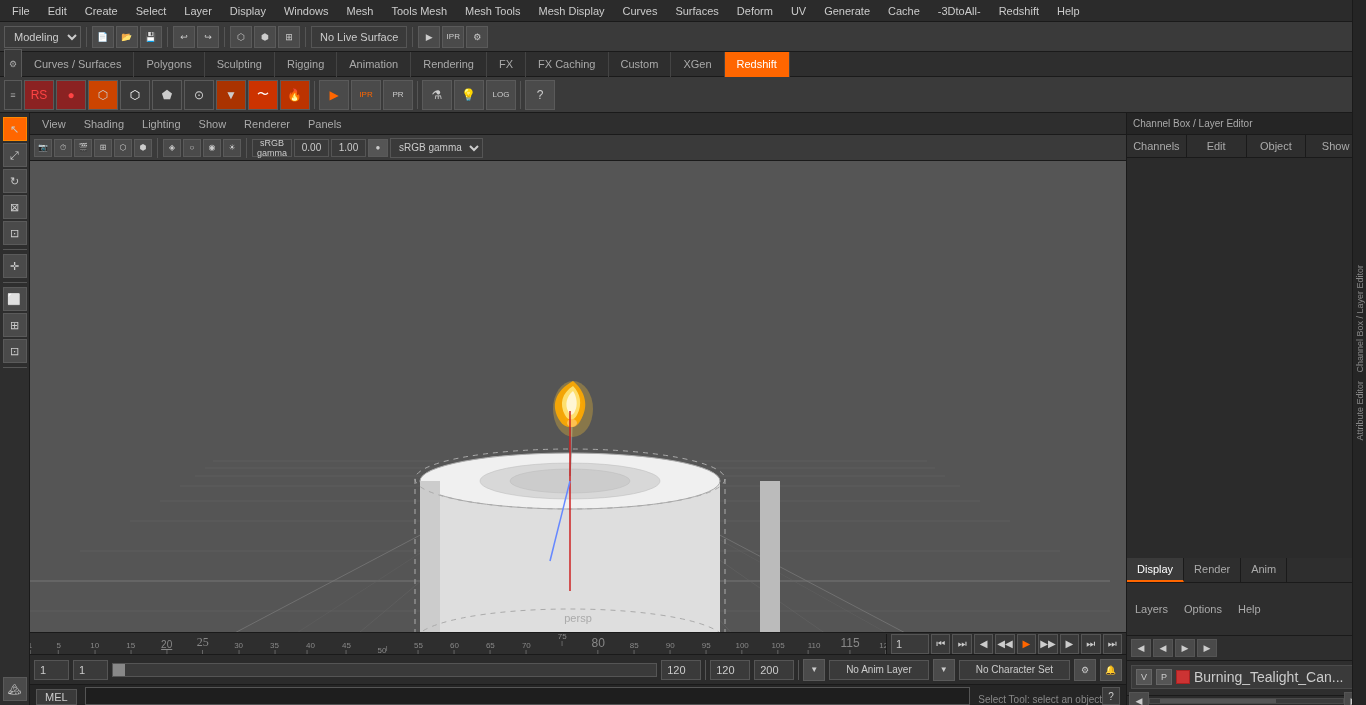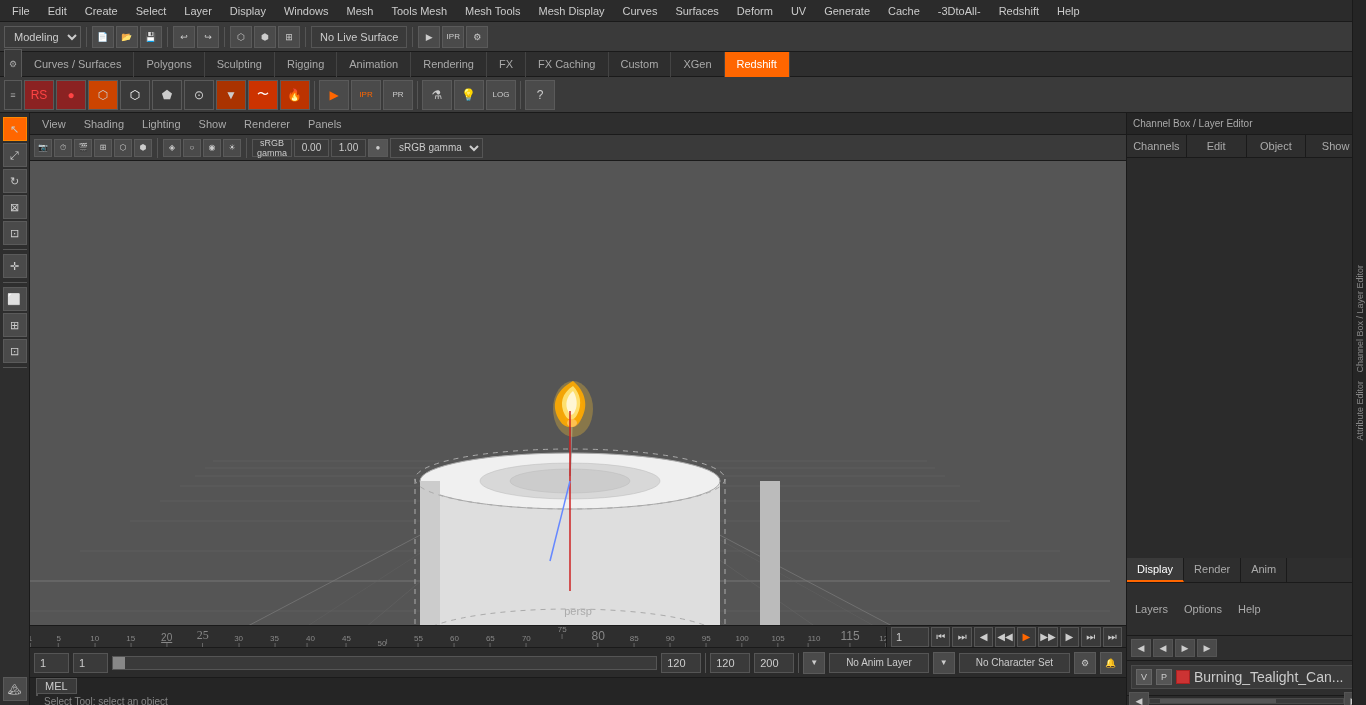--- a/index.html
+++ b/index.html
@@ -409,26 +409,25 @@
       left: 0;
       top: 0;
       width: 12px;
       height: 100%;
       background: #888;
     }
 
     
     #status-bar {
       background: #252525;
-      height: 28px;
-      display: flex;
-      align-items: flex-start;
+      height: 21px;
+      display: flex;
+      align-items: flex-end;
       padding: 0 6px;
       border-top: 1px solid #1a1a1a;
-      flex-direction: column;
     }
     .status-text {
       color: #888;
       font-size: 10px;
     }
     .mel-label {
       background: #3a3a3a;
       border: 1px solid #555;
       color: #ccc;
       padding: 1px 8px;

